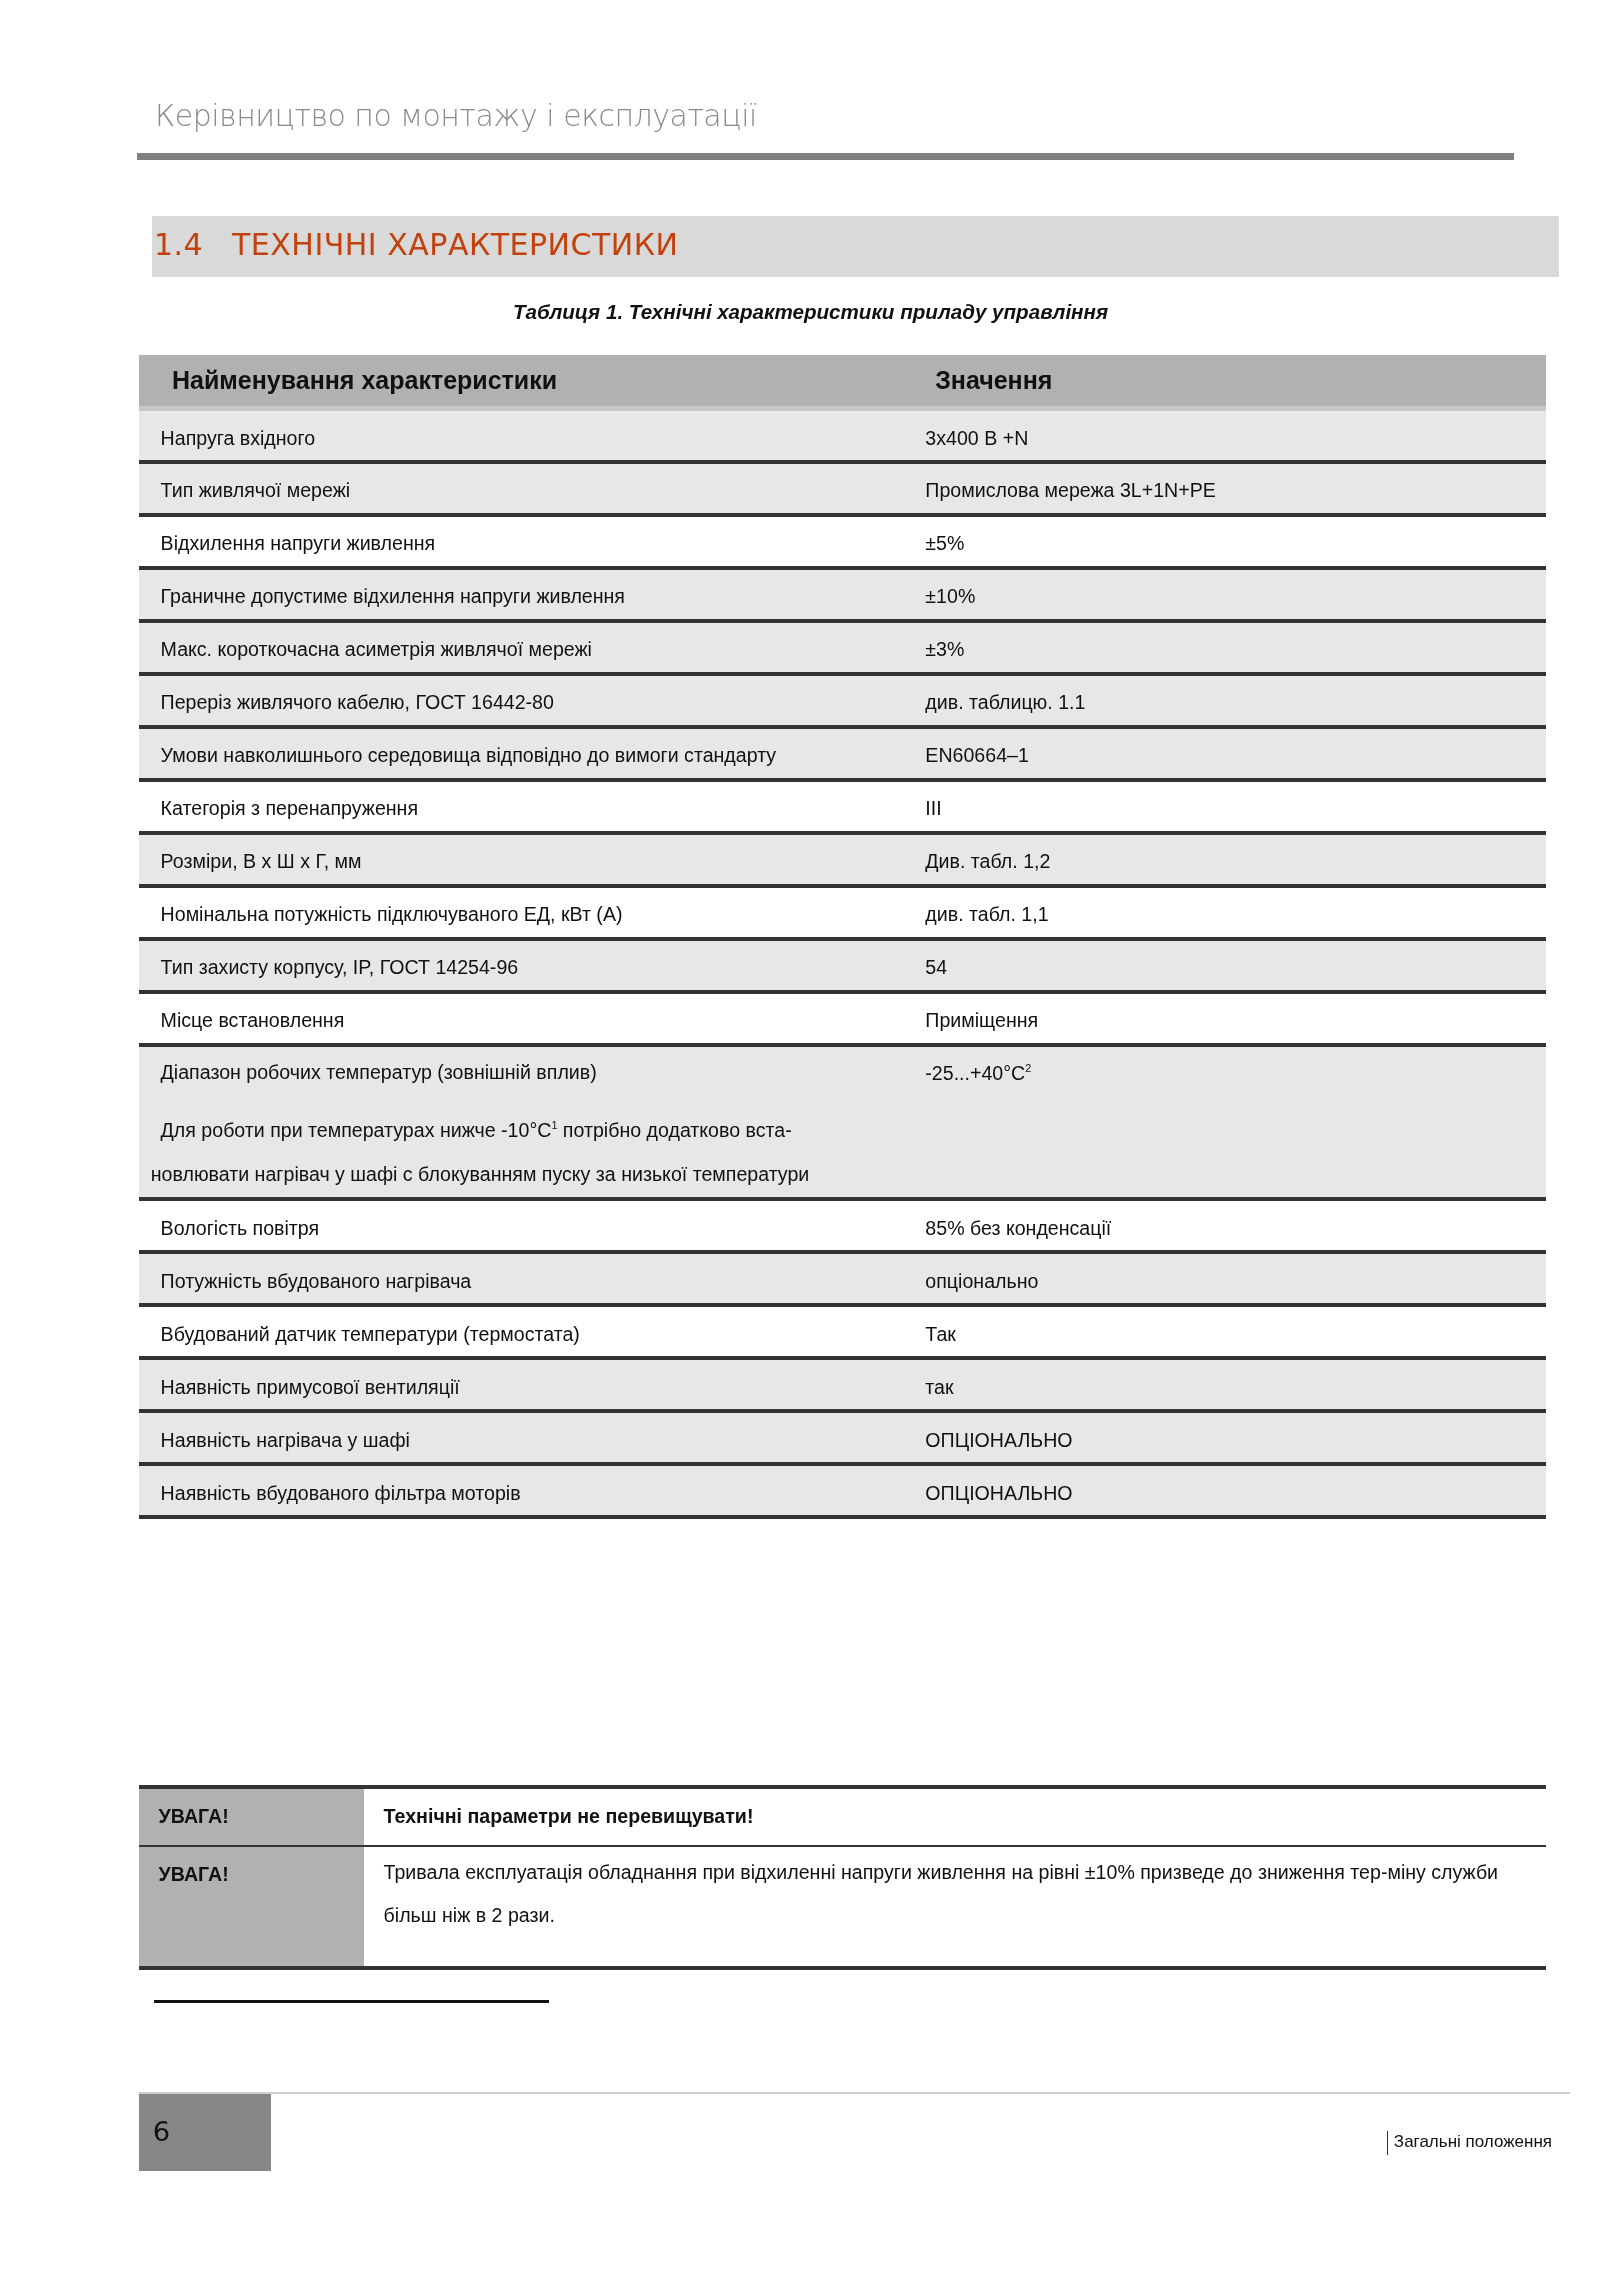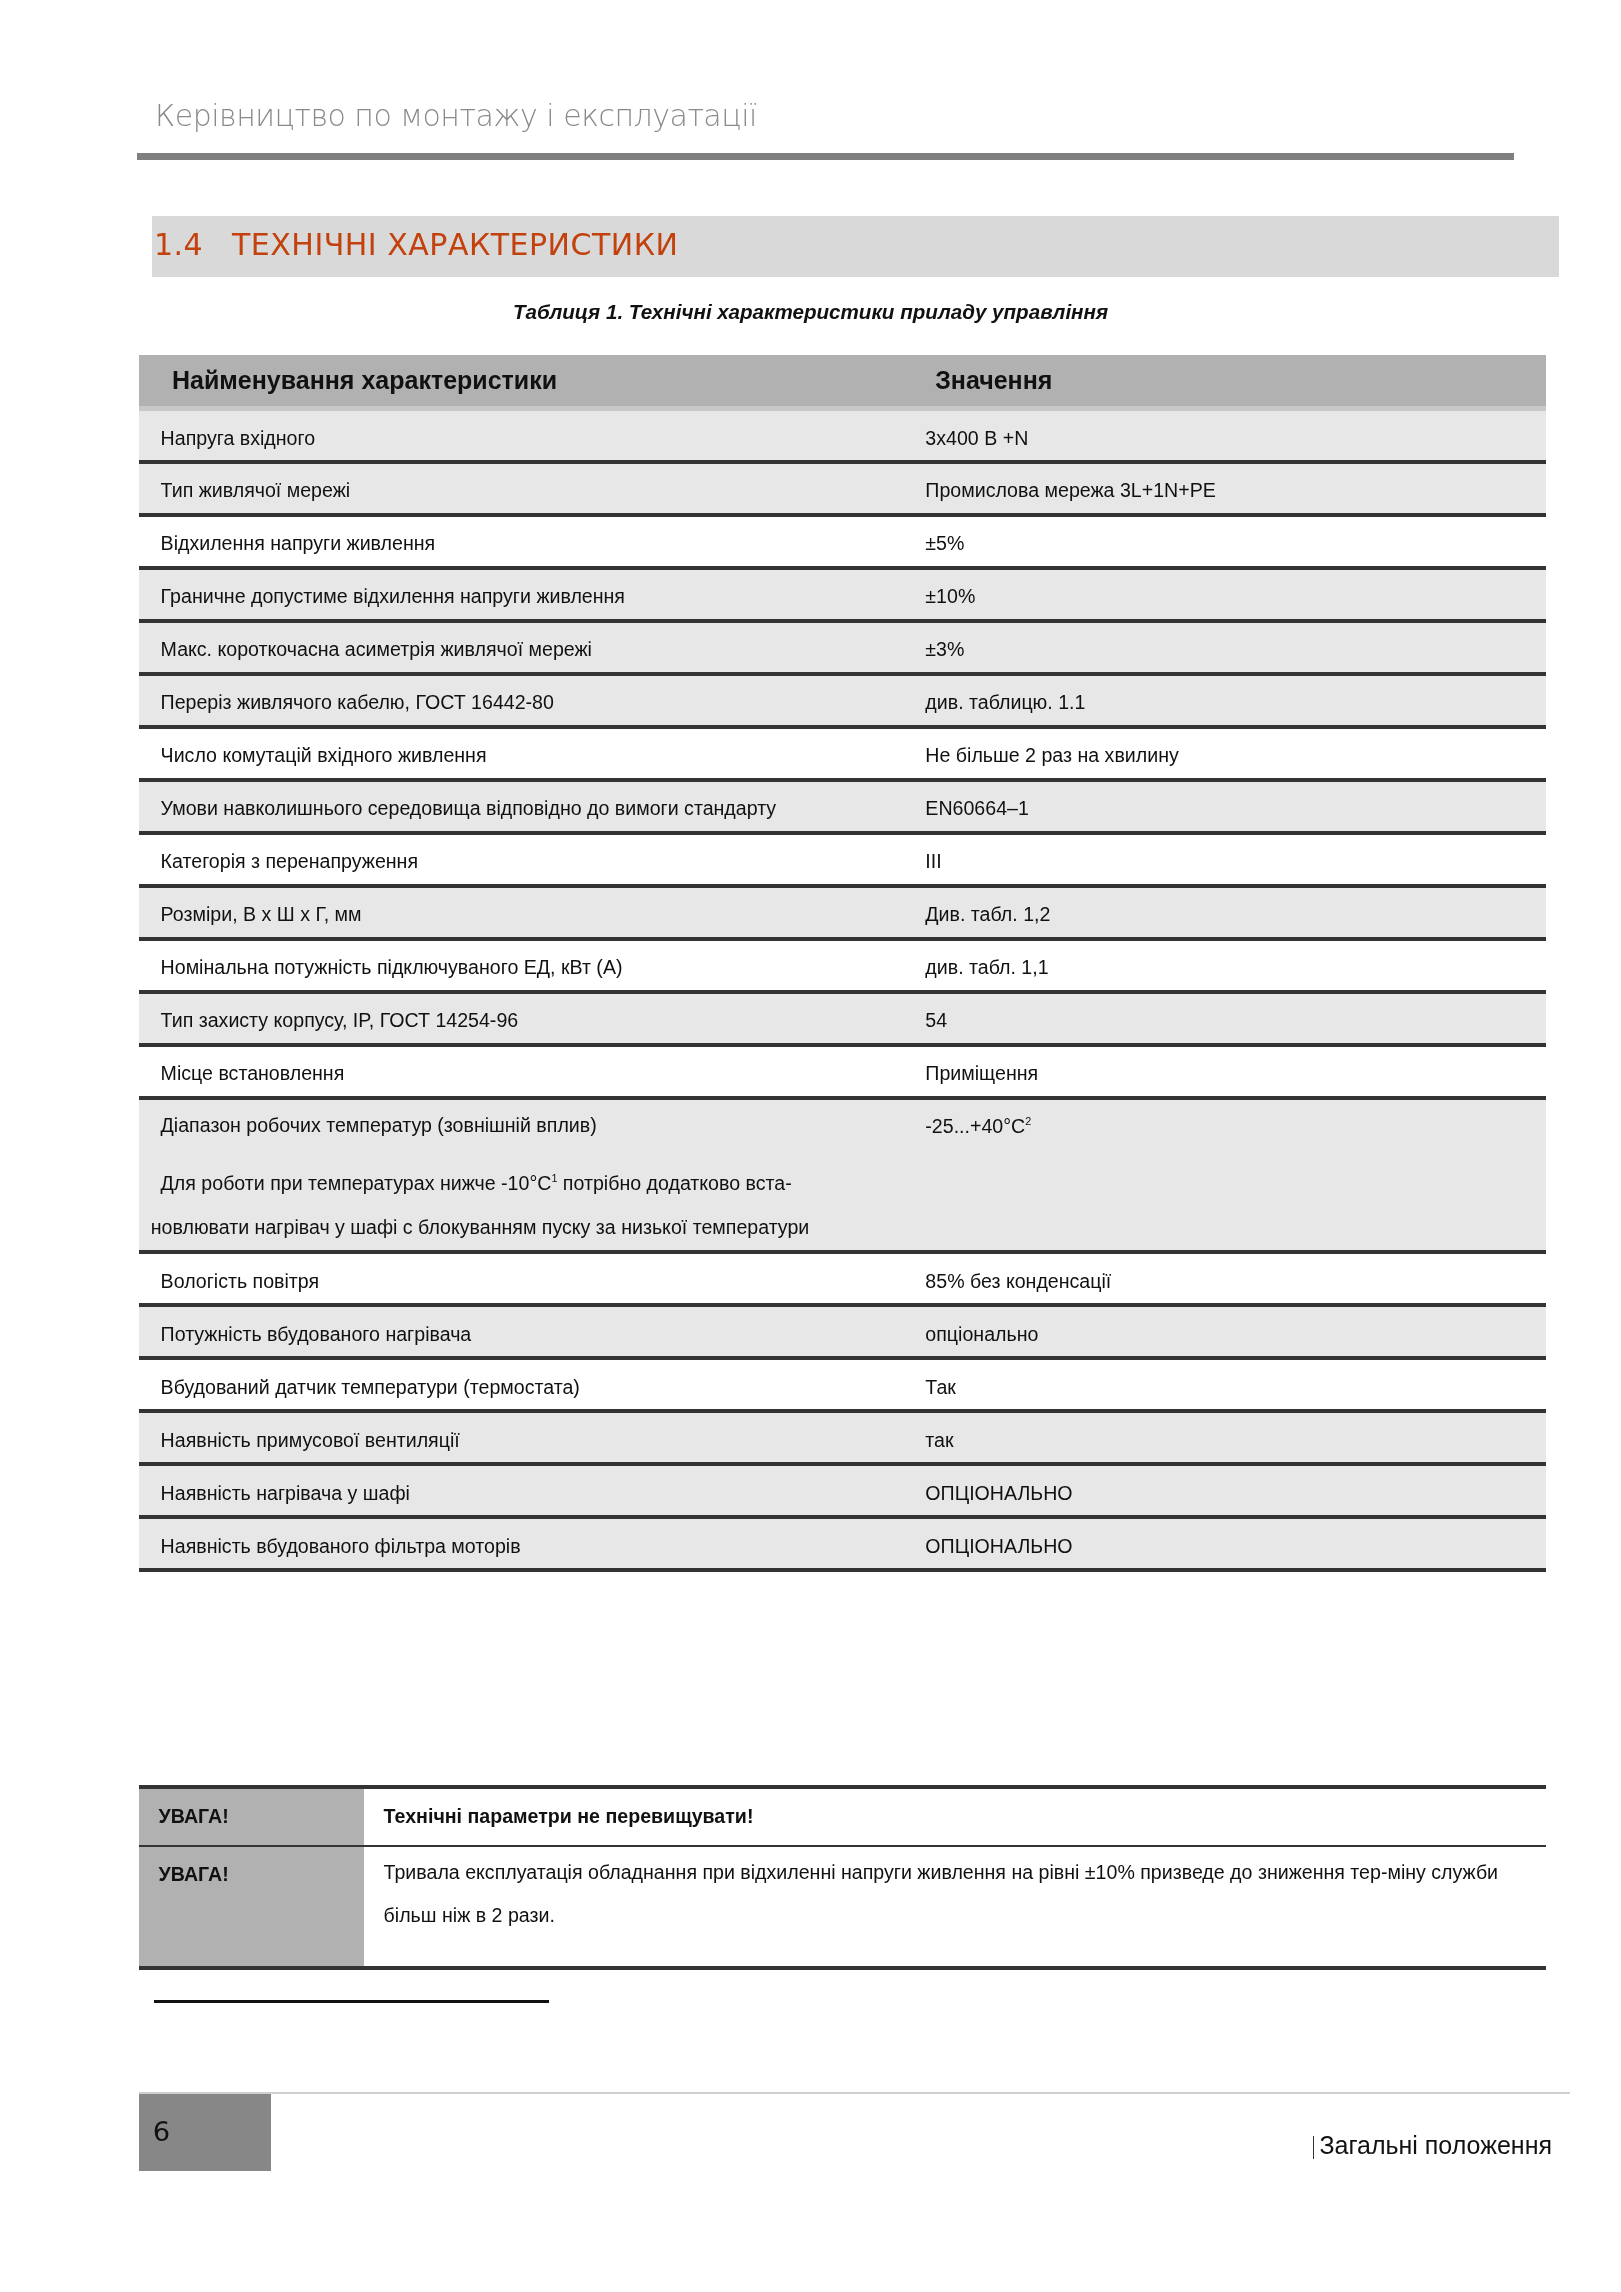--- a/index.html
+++ b/index.html
@@ -37,21 +37,21 @@
   table.warn td.lbl { background:#b1b1b1; font-weight:bold; padding:15.7px 0 0 19.6px; }
   table.warn td.txt { background:#fff; padding:15.7px 19.6px 0 19.6px; }
   table.warn tr.r1 td { height:59px; border-bottom:2.9px solid #333; box-sizing:border-box; }
   table.warn tr.r2 td { height:103px; }
   table.warn tr.r1 td.txt { font-weight:bold; }
   table.warn tr.r2 td.txt { line-height:43px; padding-top:3.9px; }
   .footnote-rule { position:absolute; left:154px; top:2000px; width:395px; height:2.9px; background:#111; }
   .footer-rule { position:absolute; left:139px; top:2092px; width:1431px; height:2px; background:#cfcfcf; }
   .page-box { position:absolute; left:139px; top:2094px; width:132px; height:77px; background:#878787; }
   .page-box span { position:absolute; left:13.7px; top:21.6px; font-size:27.4px; color:#111; font-family:"DejaVu Sans", sans-serif; }
-  .footer-right { position:absolute; right:69px; top:2131px; font-size:25px; color:#111; }
+  .footer-right { position:absolute; right:69px; top:2131px; font-size:17px; color:#111; }
   .footer-right .bar { display:inline-block; width:1px; height:23.5px; background:#333; vertical-align:middle; margin-right:5.9px; }
 </style>
 </head>
 <body>
 
 <div class="running-header">Керівництво по монтажу і експлуатації</div>
 <div class="header-rule"></div>
 
 <div class="section-bar">
   <span class="sec-num">1.4</span>
@@ -88,24 +88,20 @@
         <td>Граничне допустиме відхилення напруги живлення</td>
         <td class="v">±10%</td>
       </tr>
       <tr class="g">
         <td>Макс. короткочасна асиметрія живлячої мережі</td>
         <td class="v">±3%</td>
       </tr>
       <tr class="g">
         <td>Переріз живлячого кабелю, ГОСТ 16442-80</td>
         <td class="v">див. таблицю. 1.1</td>
-      </tr>
-      <tr class="w">
-        <td>Число комутацій вхідного живлення</td>
-        <td class="v">Не більше 2 раз на хвилину</td>
       </tr>
       <tr class="g">
         <td>Умови навколишнього середовища відповідно до вимоги стандарту</td>
         <td class="v">EN60664–1</td>
       </tr>
       <tr class="w">
         <td>Категорія з перенапруження</td>
         <td class="v">III</td>
       </tr>
       <tr class="g">

